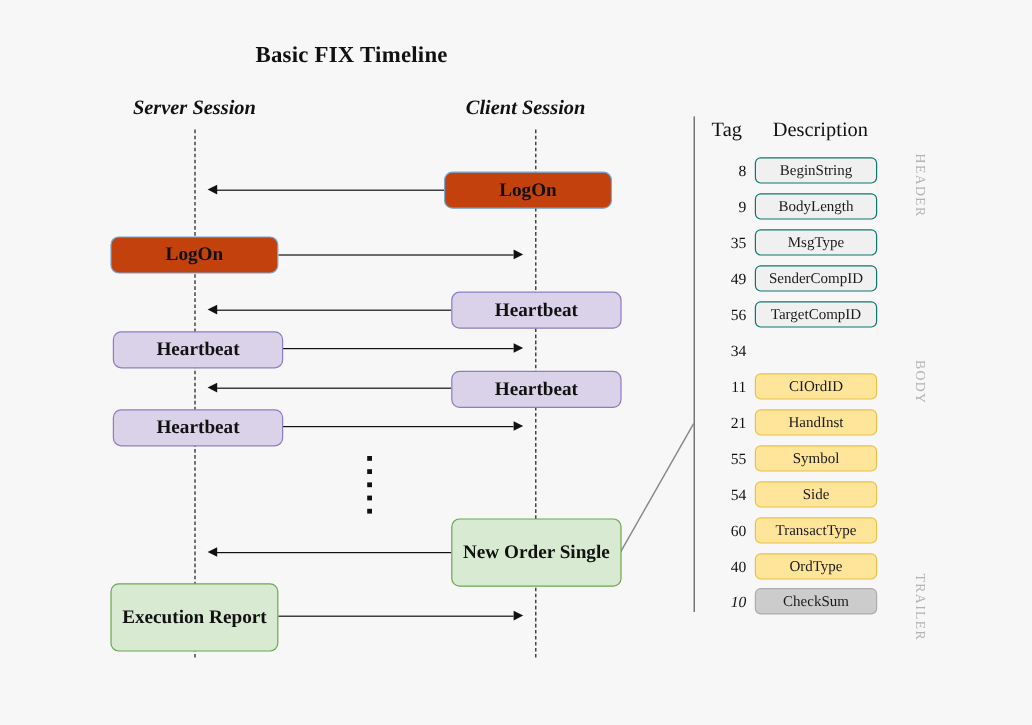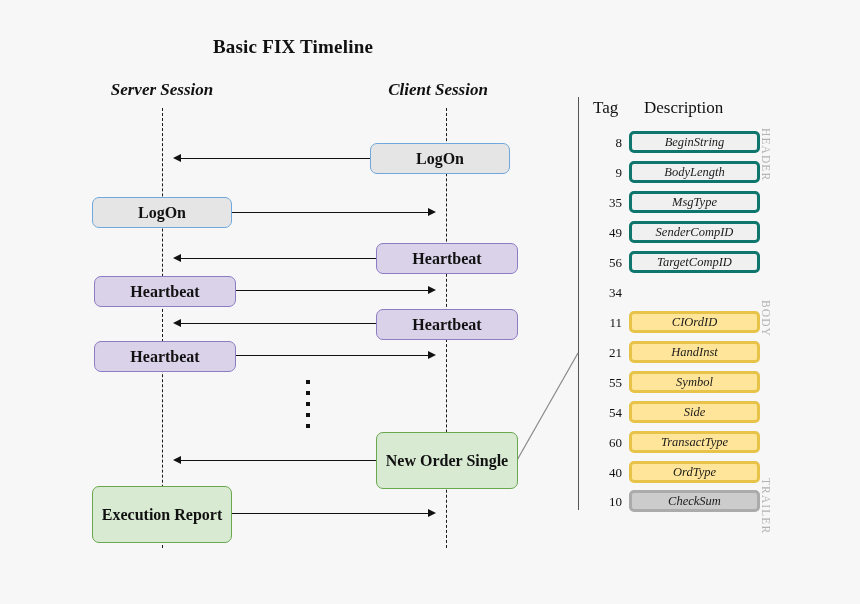--- a/index.html
+++ b/index.html
@@ -57,21 +57,21 @@
     display: flex;
     align-items: center;
     justify-content: center;
     text-align: center;
     font-size: 16px;
     font-weight: bold;
     color: #111111;
     line-height: 1.12;
     z-index: 3;
   }
-  .msg-blue   { background: #e5e5e5; border-color: #6fa8dc; }
+  .msg-blue   { background: #c2410c; border-color: #6fa8dc; }
   .msg-purple { background: #d9d2e9; border-color: #8e7cc3; }
   .msg-green  { background: #d9ead3; border-color: #6aa84f; }
 
   
   .arrow-line {
     position: absolute;
     height: 0;
     border-top: 1.3px solid #111111;
     z-index: 2;
   }
@@ -113,31 +113,30 @@
     position: absolute;
     width: 30px;
     text-align: right;
     font-size: 13px;
     color: #111111;
   }
   .desc-box {
     position: absolute;
     box-sizing: border-box;
     height: 22px;
-    width: 131px;
+    width: 102px;
     border-radius: 5px;
-    border: 3px solid #0f766e;
+    border: 1px solid #0f766e;
     background: #f0f0f0;
     display: flex;
     align-items: center;
     justify-content: center;
     font-size: 12.5px;
     color: #1a1a1a;
     white-space: nowrap;
-    font-style: italic;
   }
   .desc-yellow { background: #ffe599; border-color: #e8c34a; }
   .desc-gray   { background: #cccccc; border-color: #ababab; }
 
   .group-label {
     position: absolute;
     font-size: 11.5px;
     letter-spacing: 1.1px;
     color: #b4b4b4;
     writing-mode: vertical-rl;
@@ -244,20 +243,20 @@
 
   <div class="tag-num" style="left:592px; top:405px;">54</div>
   <div class="desc-box desc-yellow" style="left:629px; top:401px;">Side</div>
 
   <div class="tag-num" style="left:592px; top:435px;">60</div>
   <div class="desc-box desc-yellow" style="left:629px; top:431px;">TransactType</div>
 
   <div class="tag-num" style="left:592px; top:465px;">40</div>
   <div class="desc-box desc-yellow" style="left:629px; top:461px;">OrdType</div>
 
-  <div class="tag-num" style="left:592px; top:494px;">10</div>
+  <div class="tag-num" style="left:592px; top:494px;font-style:italic;">10</div>
   <div class="desc-box desc-gray" style="left:629px; top:490px;">CheckSum</div>
 
   <div class="group-label" style="left:760px; top:128px;">HEADER</div>
   <div class="group-label" style="left:760px; top:300px;">BODY</div>
   <div class="group-label" style="left:760px; top:478px;">TRAILER</div>
 
 </div>
 
 </body></html>

